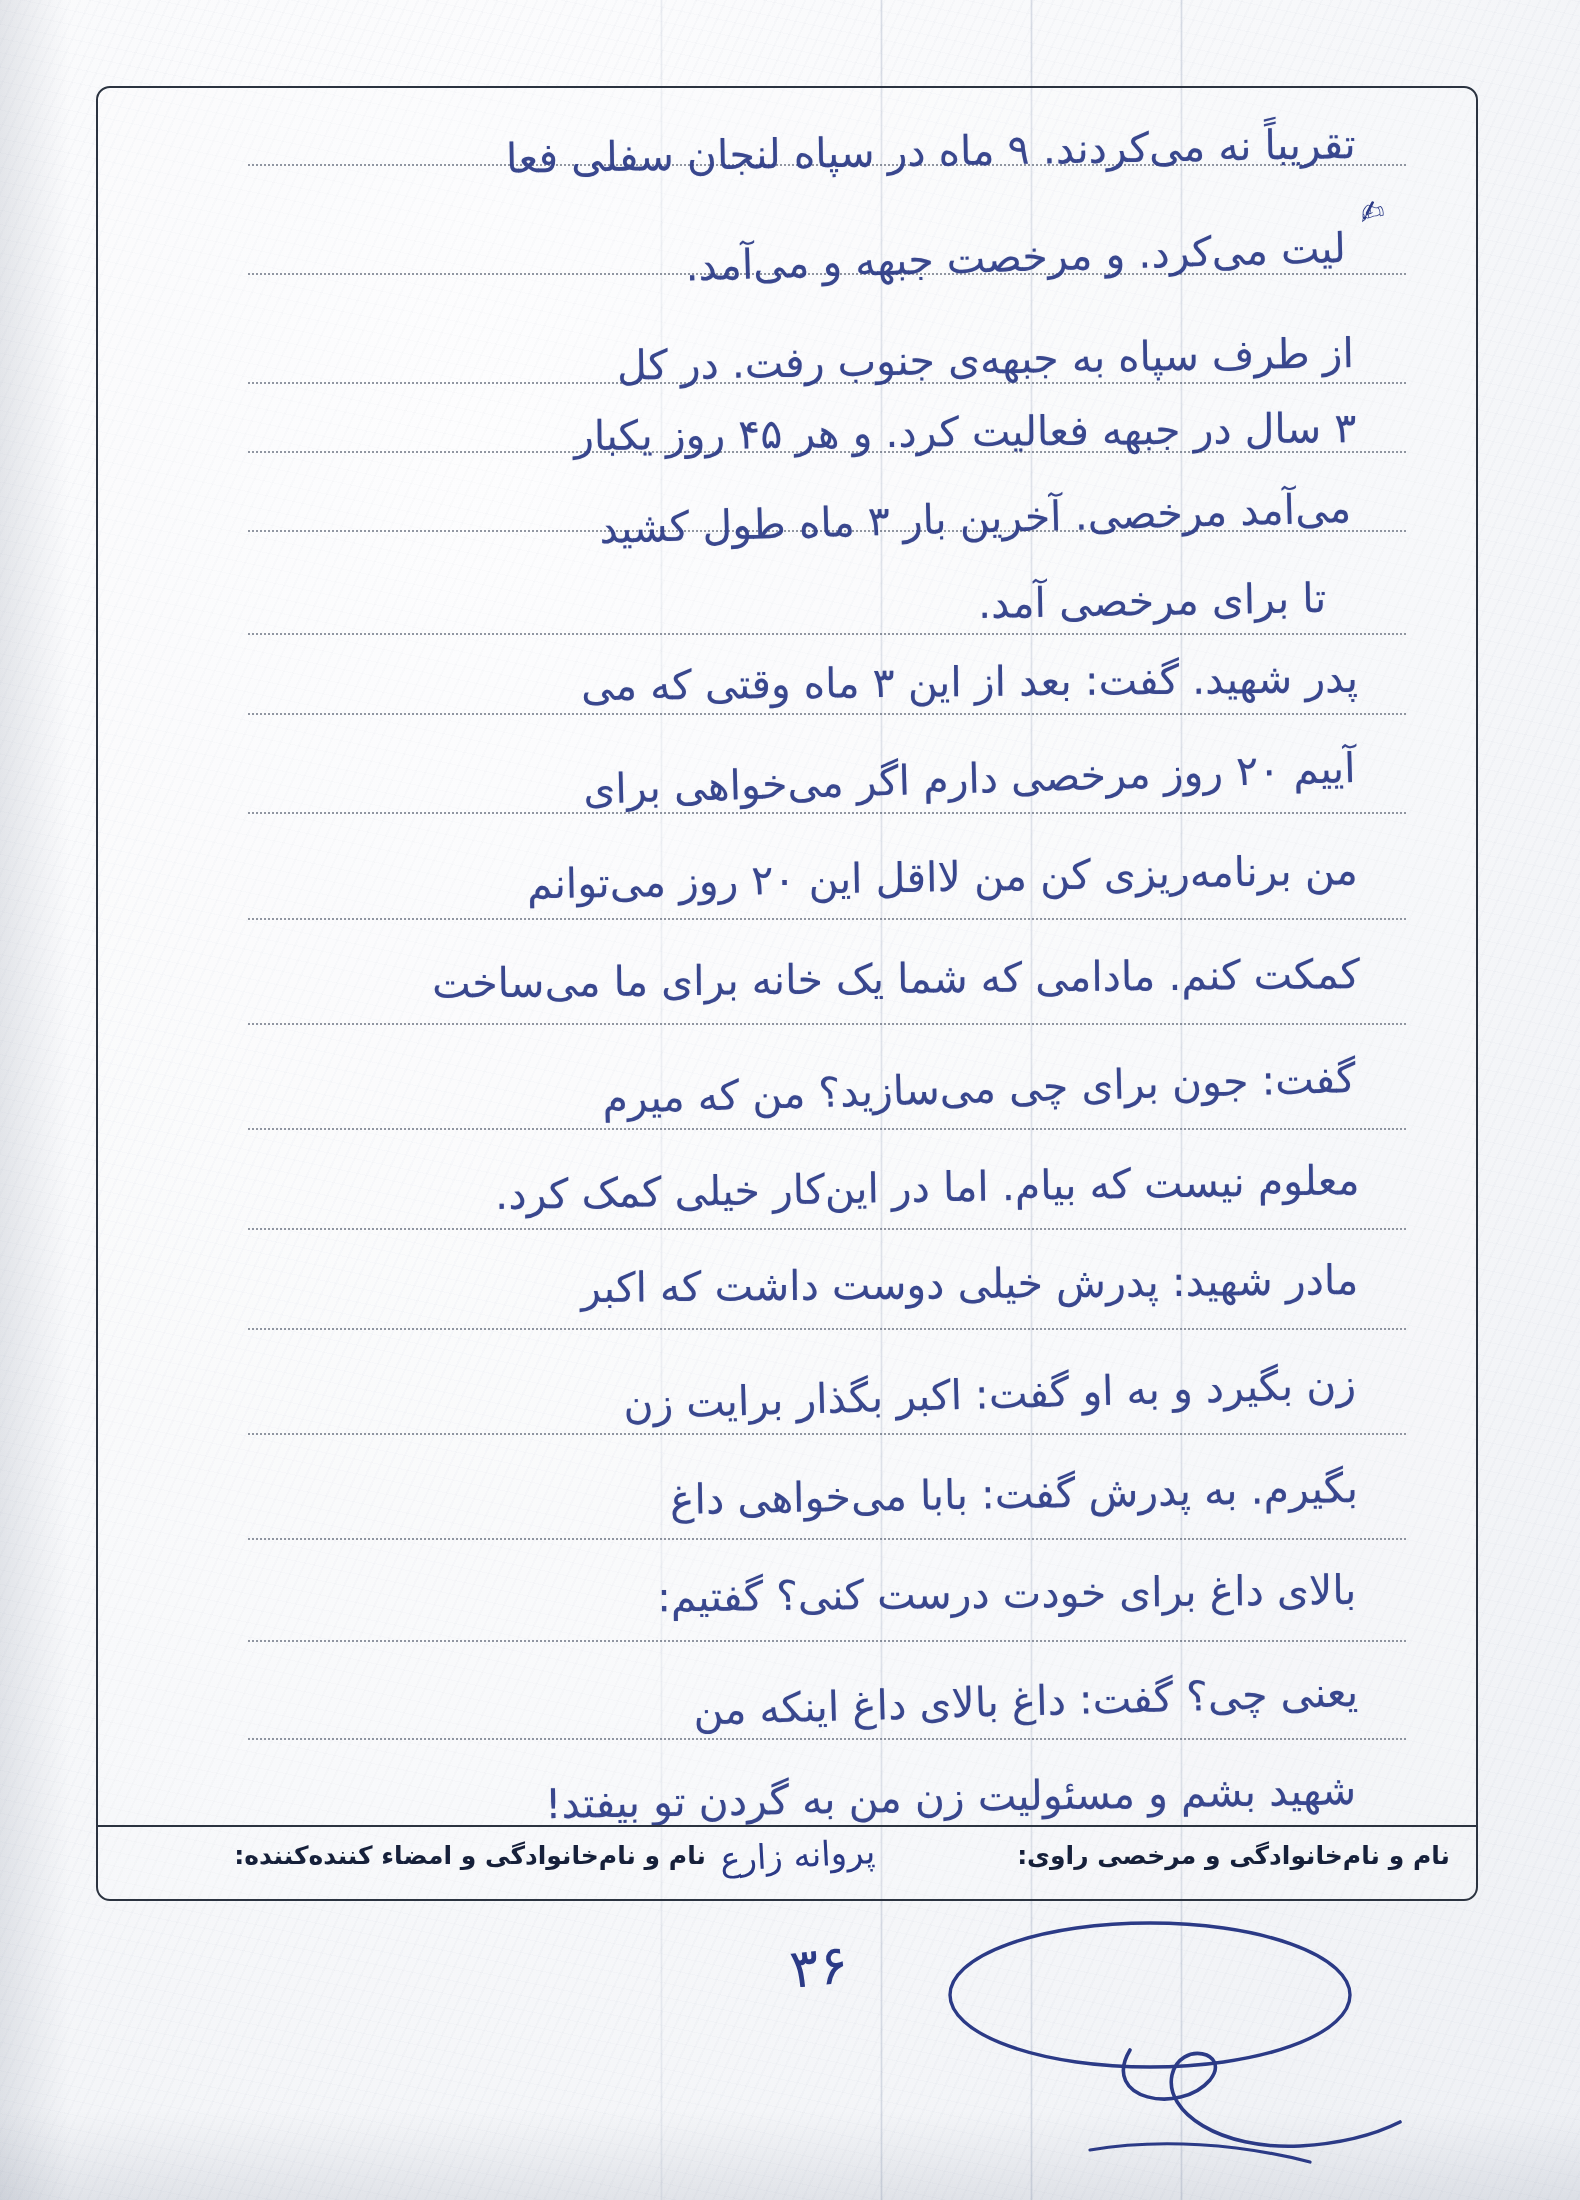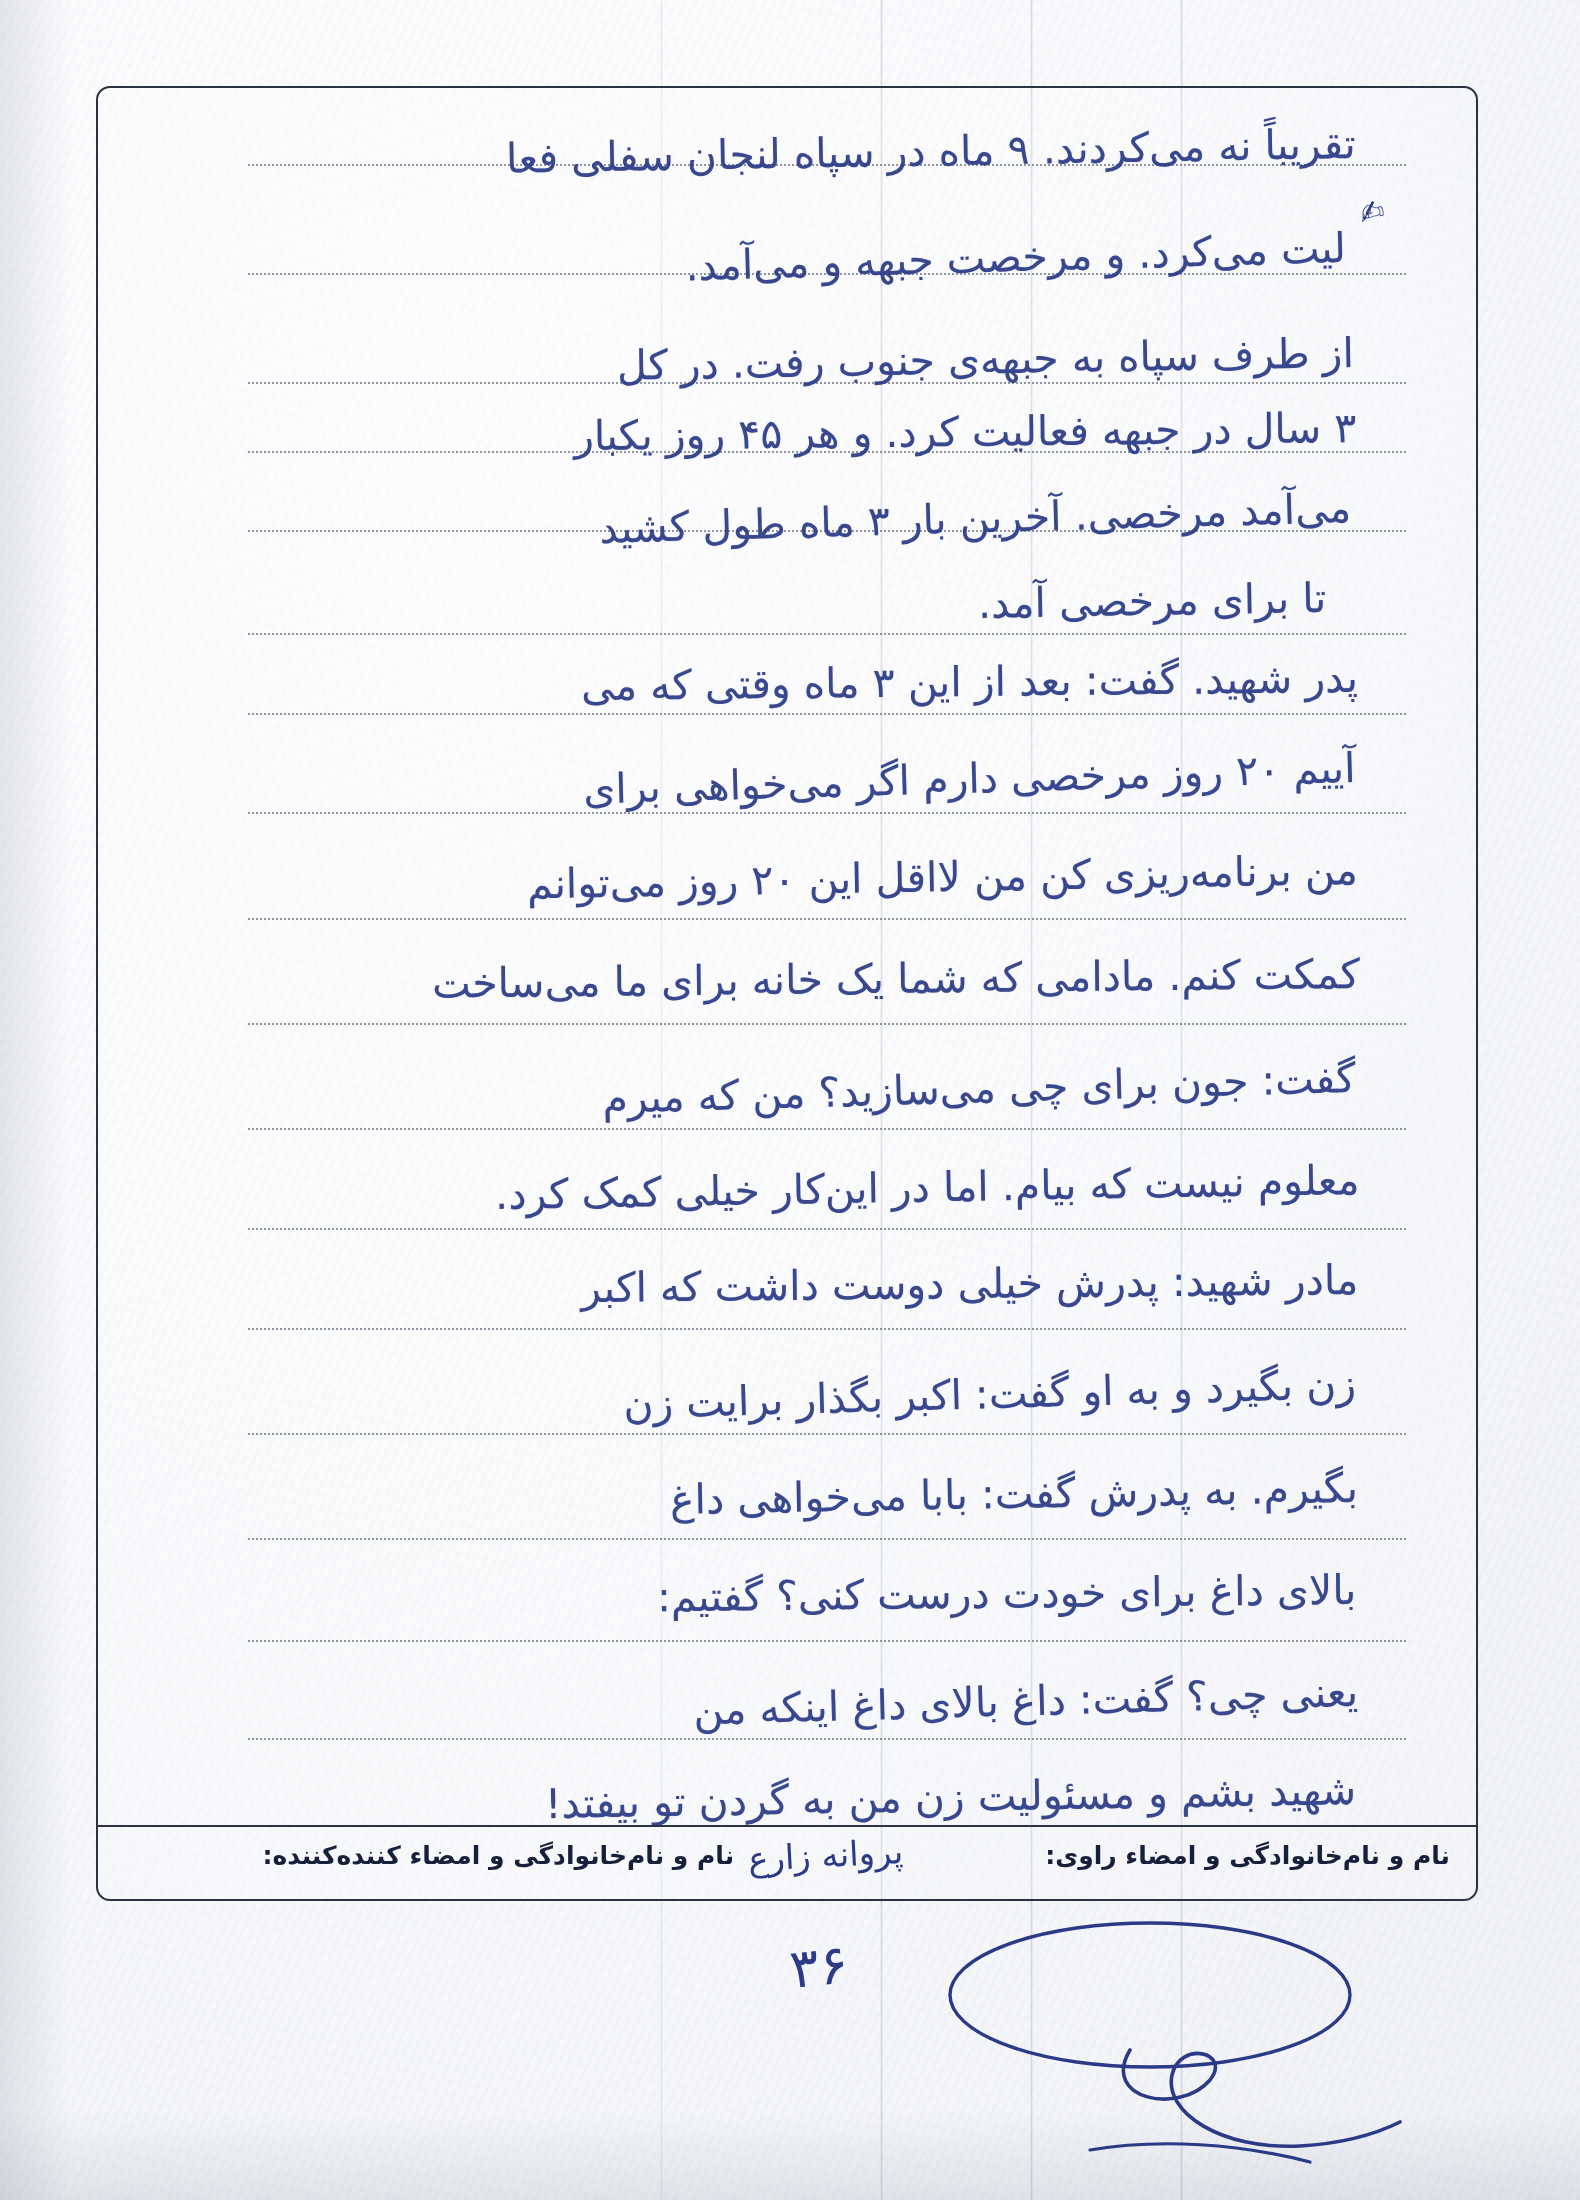--- a/index.html
+++ b/index.html
@@ -229,21 +229,21 @@
       <div class="hw l s3" style="top:1172px; right:118px;">مادر شهید: پدرش خیلی دوست داشت که اکبر</div>
       <div class="hw l s2" style="top:1276px; right:120px;">زن بگیرد و به او گفت: اکبر بگذار برایت زن</div>
       <div class="hw l s1" style="top:1380px; right:118px;">بگیرم. به پدرش گفت: بابا می‌خواهی داغ</div>
       <div class="hw l s3" style="top:1482px; right:120px;">بالای داغ برای خودت درست کنی؟ گفتیم:</div>
       <div class="hw l s2" style="top:1584px; right:118px;">یعنی چی؟ گفت: داغ بالای داغ اینکه من</div>
       <div class="hw l s1" style="top:1682px; right:120px;">شهید بشم و مسئولیت زن من به گردن تو بیفتد!</div>
     </div>
 
     <div class="footer-rule"></div>
     <div class="footer-row">
-      <span class="footer-label">نام و نام‌خانوادگی و امضاء راوی:</span>
+      <span class="footer-label">نام و نام‌خانوادگی و مرخصی راوی:</span>
       <span class="sig-gap"></span>
       <span class="sig-interviewer">پروانه زارع</span>
       <span class="footer-label">نام و نام‌خانوادگی و امضاء کننده‌کننده:</span>
     </div>
   </div>
 
   <div class="page-number">۳۶</div>
 
   <svg class="scrawl" viewBox="0 0 560 280">
     <ellipse cx="270" cy="95" rx="200" ry="72" fill="none" stroke="#2b3a86" stroke-width="3.4"></ellipse>

